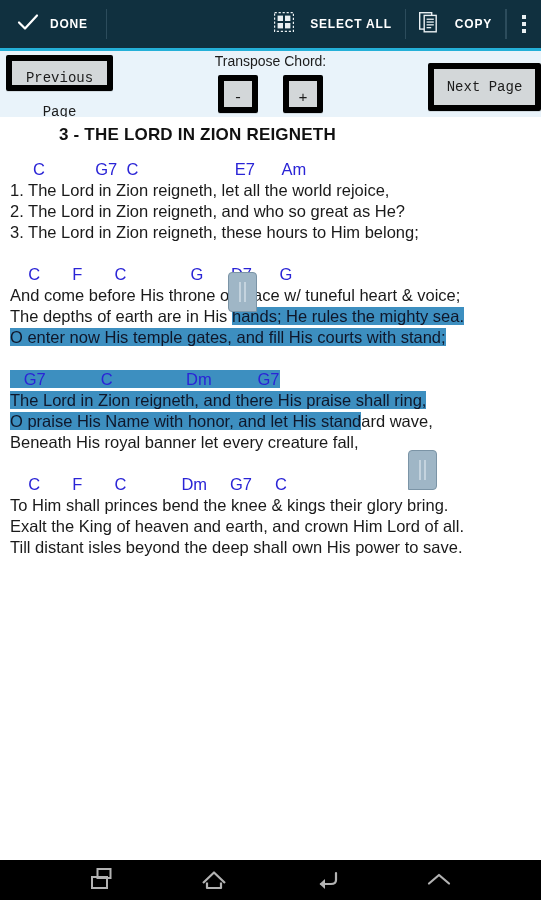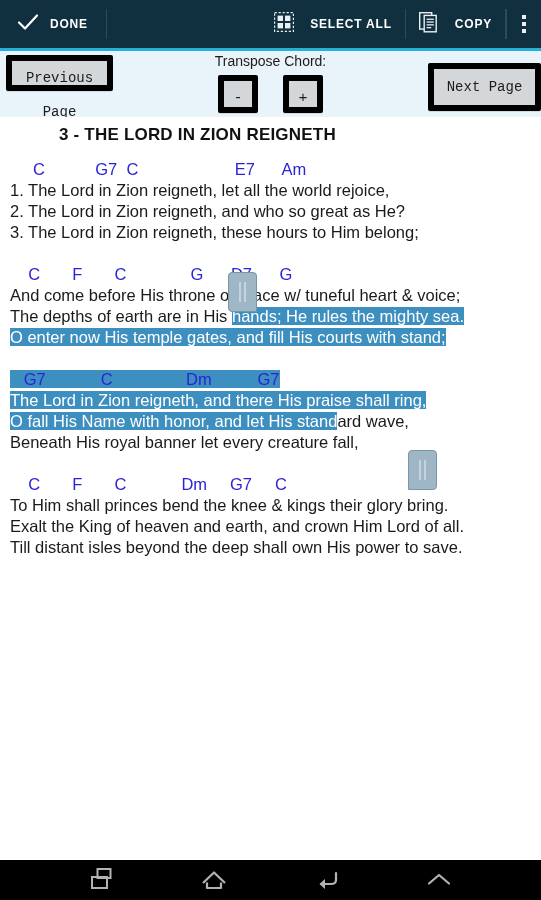--- a/index.html
+++ b/index.html
@@ -176,21 +176,21 @@
     box-sizing: border-box;
     font-family: "Liberation Sans", sans-serif;
   }
   .line.chord {
     color: #2a24d6;
     font-weight: normal;
   }
   .line span { white-space: pre; }
   .hl {
     background: #3d8fc0;
-    color: #ffffff;
+    color: #0f172a;
   }
   .line.chord .hl { color: #2a24d6; }
   .gap { height: 21px; }
 
   
   .handle {
     position: absolute;
     width: 29px;
     height: 40px;
     background: #9fb6c6;
@@ -324,21 +324,21 @@
         <div class="block">
           <div class="line chord"><span>    C       F       C              G      D7      G</span></div>
           <div class="line"><span>And come before His throne of grace w/ tuneful heart &amp; voice;</span></div>
           <div class="line"><span>The depths of earth are in His </span><span class="hl">hands; He rules the mighty sea.</span></div>
           <div class="line"><span class="hl">O enter now His temple gates, and fill His courts with stand;</span></div>
         </div>
         <div class="gap"></div>
         <div class="block">
           <div class="line chord"><span class="hl">   G7            C                Dm          G7</span></div>
           <div class="line"><span class="hl">The Lord in Zion reigneth, and there His praise shall ring,</span></div>
-          <div class="line"><span class="hl">O fall His Name with honor, and let His stand</span><span>ard wave,</span></div>
+          <div class="line"><span class="hl">O praise His Name with honor, and let His stand</span><span>ard wave,</span></div>
           <div class="line"><span>Beneath His royal banner let every creature fall,</span></div>
         </div>
         <div class="gap"></div>
         <div class="block">
           <div class="line chord"><span>    C       F       C            Dm     G7     C</span></div>
           <div class="line"><span>To Him shall princes bend the knee &amp; kings their glory bring.</span></div>
           <div class="line"><span>Exalt the King of heaven and earth, and crown Him Lord of all.</span></div>
           <div class="line"><span>Till distant isles beyond the deep shall own His power to save.</span></div>
         </div>
       </div>

